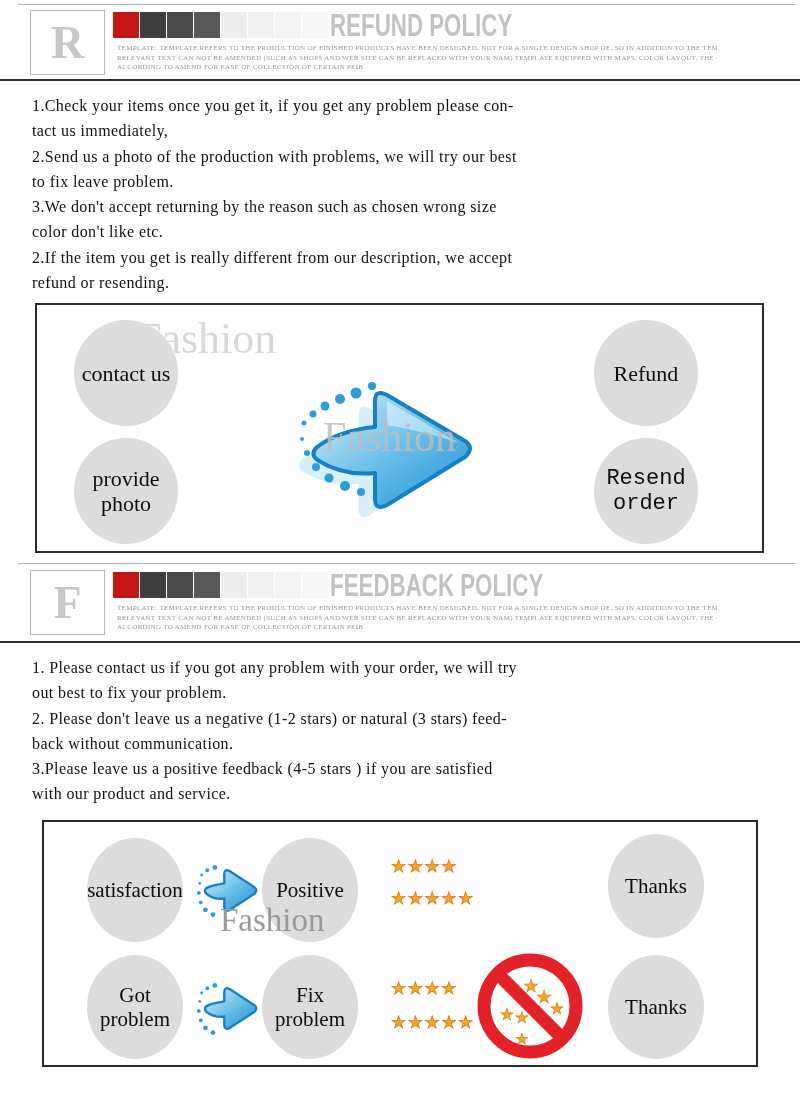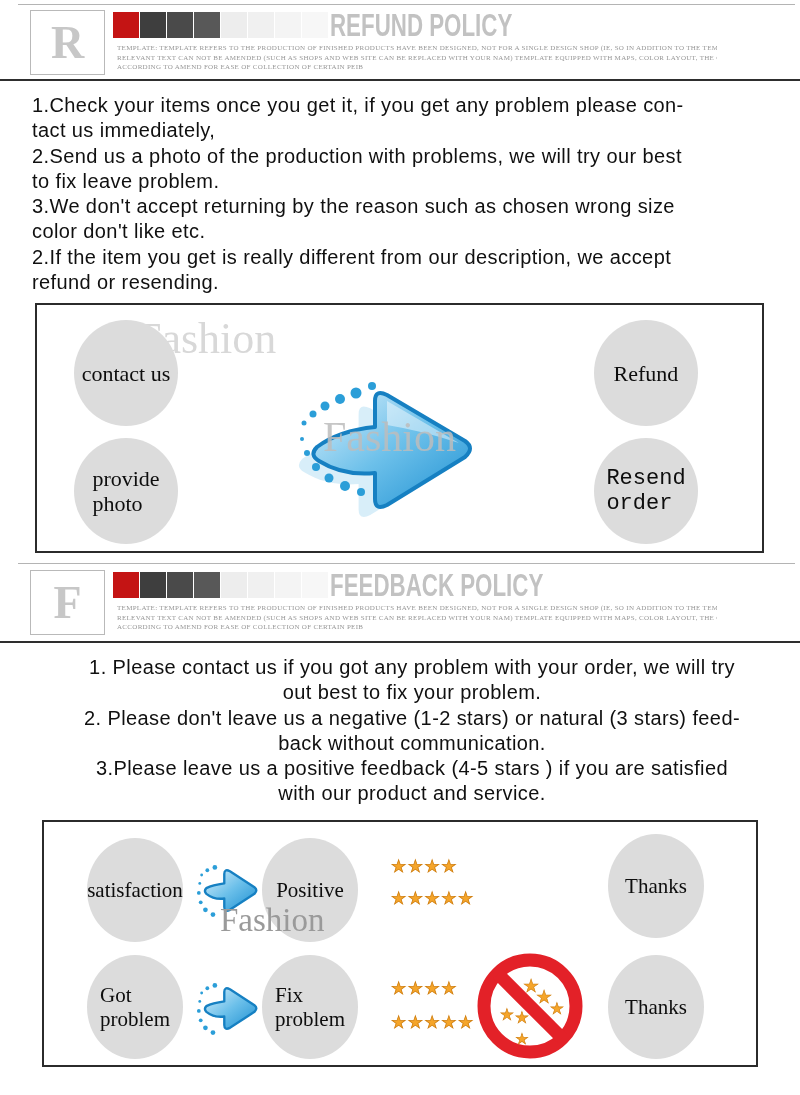--- a/index.html
+++ b/index.html
@@ -16,28 +16,28 @@
   .squares{position:absolute;left:113px;display:flex;gap:1px;}
   .sq{width:26px;height:26px;}
   .hdr-title{position:absolute;left:330px;font-weight:bold;font-size:31px;line-height:30px;
              color:#c2c2c2;letter-spacing:0px;transform:scaleX(0.72);transform-origin:left top;
              white-space:nowrap;}
   .disclaimer{position:absolute;left:117px;width:600px;font-family:"Liberation Serif",serif;
               font-size:7px;line-height:9.5px;color:#979797;letter-spacing:0.3px;}
   .disclaimer div{white-space:nowrap;overflow:hidden;}
 
   
-  .policy-text{position:absolute;left:32px;width:760px;font-size:20px;line-height:25.3px;
-               color:#101010;letter-spacing:0.4px;}
+  .policy-text{position:absolute;left:32px;width:760px;font-size:16px;line-height:25.3px;
+               color:#101010;letter-spacing:0.4px;font-family:Liberation Serif, serif;}
   .policy-text div{white-space:nowrap;}
 
   
   .dbox{position:absolute;background:#fff;border:2px solid #2b2b2b;}
   .circle{position:absolute;background:#dcdcdc;border-radius:50%;
-          display:flex;align-items:center;justify-content:center;text-align:left;
+          display:flex;align-items:center;justify-content:center;text-align:center;
           font-family:"Liberation Serif",serif;color:#0d0d0d;white-space:pre-line;}
   .c-lg{width:104px;height:106px;font-size:22px;line-height:25px;}
   .c-sm{width:96px;height:104px;font-size:21px;line-height:24px;font-family:Liberation Serif, serif;}
   .watermark{position:absolute;font-family:"Liberation Serif",serif;color:#d6d6d6;
              white-space:nowrap;pointer-events:none;}
   .stars{position:absolute;font-size:17px;color:#f5a52a;-webkit-text-stroke:0.8px #d07f10;
          letter-spacing:1.5px;white-space:nowrap;}
 </style>
 </head>
 <body>
@@ -146,21 +146,21 @@
   <div class="hdr-title" style="top:571px;">FEEDBACK POLICY</div>
 
   <div class="disclaimer" style="top:604px;">
     <div>TEMPLATE: TEMPLATE REFERS TO THE PRODUCTION OF FINISHED PRODUCTS HAVE BEEN DESIGNED, NOT FOR A SINGLE DESIGN SHOP (IE, SO IN ADDITION TO THE TEMPLATE (OTHER THAN THE</div>
     <div>RELEVANT TEXT CAN NOT BE AMENDED (SUCH AS SHOPS AND WEB SITE CAN BE REPLACED WITH YOUR NAM) TEMPLATE EQUIPPED WITH MAPS, COLOR LAYOUT, THE COLUMNS DO NOT CHANG</div>
     <div>ACCORDING TO AMEND FOR EASE OF COLLECTION OF CERTAIN PEIB</div>
   </div>
 
   <div class="hrule" style="top:641px;"></div>
 
-  <div class="policy-text" style="top:655px;text-align:center;">
+  <div class="policy-text" style="top:655px;">
     <div>1. Please contact us if you got any problem with your order, we will try</div>
     <div>out best to fix your problem.</div>
     <div>2. Please don't leave us a negative (1-2 stars) or natural (3 stars) feed-</div>
     <div>back without communication.</div>
     <div>3.Please leave us a positive feedback (4-5 stars ) if you are satisfied</div>
     <div>with our product and service.</div>
   </div>
 
   <div class="dbox" style="left:42px;top:820px;width:712px;height:243px;">
 

